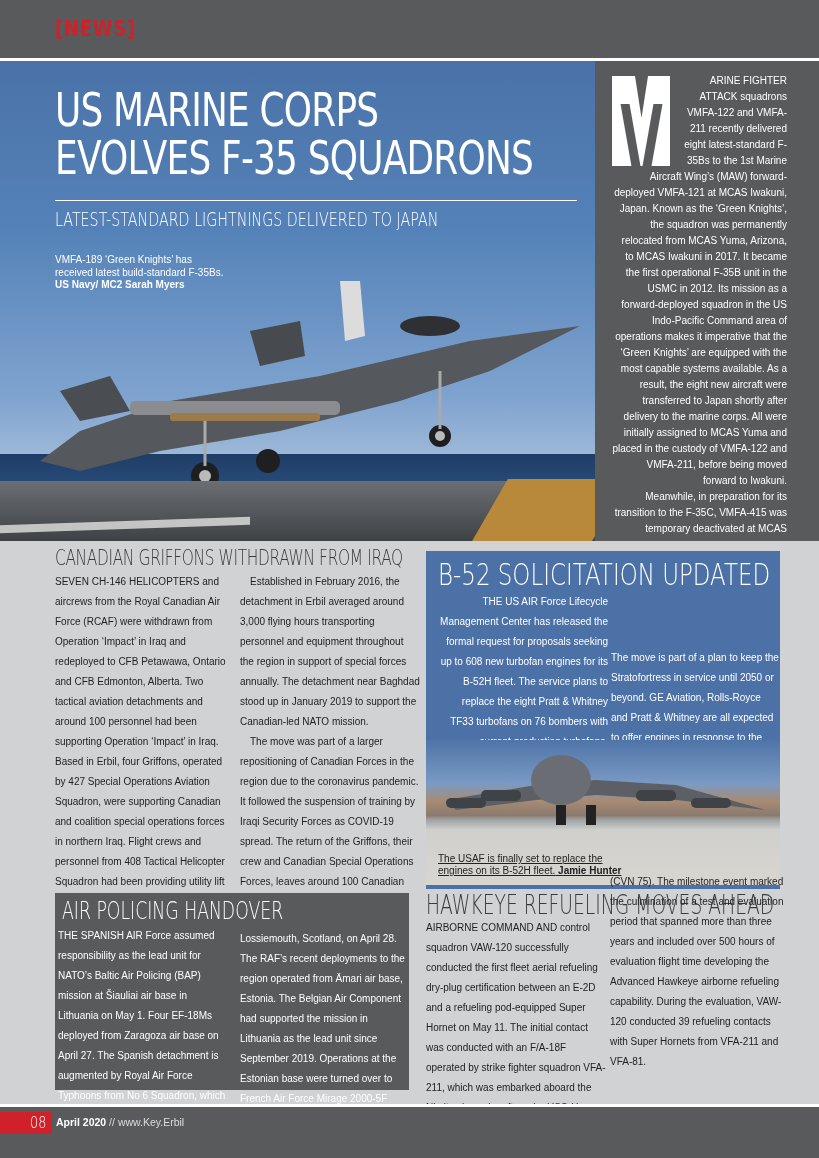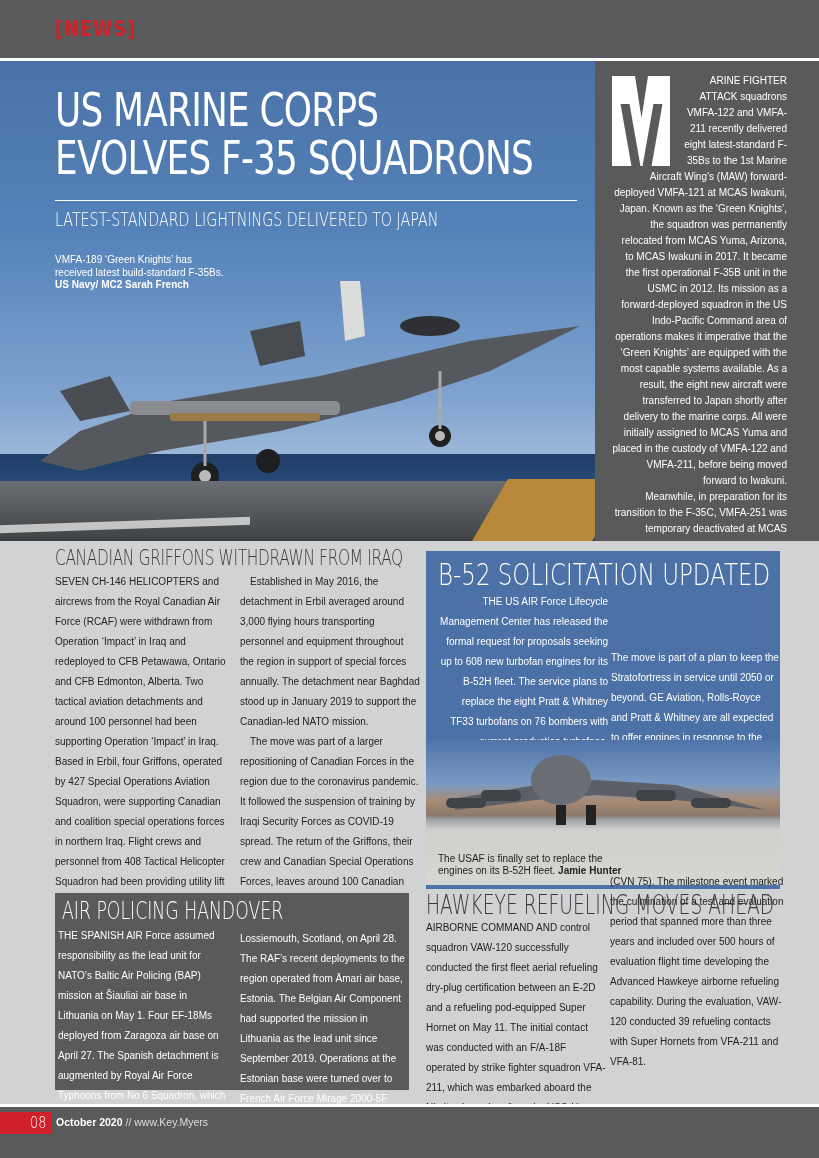--- a/index.html
+++ b/index.html
@@ -41,21 +41,21 @@
   .col-text { position: absolute; color: #222; font-size: 10px; line-height: 20px; }
   .canadian-c1 { left: 55px; top: 572px; width: 180px; }
   .canadian-c2 { left: 240px; top: 572px; width: 180px; }
 
   .b52-box { position: absolute; left: 426px; top: 551px; width: 354px; height: 338px; background: #4c71a6; }
   .b52-title { position: absolute; left: 438px; top: 556px; color: #fff; font-family: "DejaVu Sans", sans-serif; font-size: 31px; transform: scaleX(0.74); transform-origin: left top; white-space: nowrap; font-weight: 300; }
   .b52-c1 { left: 438px; top: 592px; width: 170px; color: #fff; text-align: right; }
   .b52-c2 { left: 611px; top: 624px; width: 168px; color: #fff; margin-top: 24px; }
   .b52-photo { position: absolute; left: 426px; top: 740px; width: 354px; height: 145px; overflow: hidden;
     background: linear-gradient(180deg, #4f74a8 0%, #7a9ac4 30%, #a88b74 42%, #8a7a6e 52%, #9fa3a6 55%, #cfcfcc 62%, #d8d6d0 100%); }
-  .b52-caption { position: absolute; left: 438px; top: 853px; width: 200px; color: #222; font-size: 10px; line-height: 12px; }
+  .b52-caption { position: absolute; left: 438px; top: 853px; width: 200px; color: #222; font-size: 10px; line-height: 12px; text-decoration: underline; }
   .b52-caption b { font-weight: bold; }
 
   .air-box { position: absolute; left: 55px; top: 893px; width: 354px; height: 197px; background: #595a5c; }
   .air-title { position: absolute; left: 62px; top: 897px; color: #fff; font-family: "DejaVu Sans", sans-serif; font-size: 24px; transform: scaleX(0.72); transform-origin: left top; white-space: nowrap; font-weight: 300; }
   .air-c1 { left: 58px; top: 926px; width: 172px; color: #fff; }
   .air-c2 { left: 240px; top: 929px; width: 170px; color: #fff; }
   .hawk-title { position: absolute; left: 426px; top: 890px; color: #3a3a3c; font-family: "DejaVu Sans", sans-serif; font-size: 26px; transform: scaleX(0.72); transform-origin: left top; white-space: nowrap; font-weight: 300; }
   .hawk-c1 { left: 426px; top: 918px; width: 180px; }
   .hawk-c2 { left: 610px; top: 872px; width: 175px; }
 
@@ -96,38 +96,38 @@
   </svg>
 </div>
 <div class="hero-title">
   <div>US MARINE CORPS</div>
   <div>EVOLVES F-35 SQUADRONS</div>
 </div>
 <div class="hero-rule"></div>
 <div class="hero-sub">LATEST-STANDARD LIGHTNINGS DELIVERED TO JAPAN</div>
 <div class="hero-caption">
   <span>VMFA-189 ‘Green Knights’ has received latest build-standard F-35Bs.</span>
-  <b>US Navy/ MC2 Sarah French</b>
+  <b>US Navy/ MC2 Sarah Myers</b>
 </div>
 
 <div class="lead-col"></div>
 <div class="lead-body">
   <div class="dropcap">
       <i></i>
     </div>
   <span>ARINE FIGHTER ATTACK squadrons VMFA-122 and VMFA-211 recently delivered eight latest-standard F-35Bs to the 1st Marine Aircraft Wing’s (MAW) forward-deployed VMFA-121 at MCAS Iwakuni, Japan. Known as the ‘Green Knights’, the squadron was permanently relocated from MCAS Yuma, Arizona, to MCAS Iwakuni in 2017. It became the first operational F-35B unit in the USMC in 2012. Its mission as a forward-deployed squadron in the US Indo-Pacific Command area of operations makes it imperative that the ‘Green Knights’ are equipped with the most capable systems available. As a result, the eight new aircraft were transferred to Japan shortly after delivery to the marine corps. All were initially assigned to MCAS Yuma and placed in the custody of VMFA-122 and VMFA-211, before being moved forward to Iwakuni.</span>
-  <span class="indent">Meanwhile, in preparation for its transition to the F-35C, VMFA-251 was temporary deactivated at MCAS</span>
+  <span class="indent">Meanwhile, in preparation for its transition to the F-35C, VMFA-415 was temporary deactivated at MCAS</span>
 </div>
 
 <div class="lower"></div>
 
 <div class="canadian-title">CANADIAN GRIFFONS WITHDRAWN FROM IRAQ</div>
 <div class="col-text canadian-c1">SEVEN CH-146 HELICOPTERS and aircrews from the Royal Canadian Air Force (RCAF) were withdrawn from Operation ‘Impact’ in Iraq and redeployed to CFB Petawawa, Ontario and CFB Edmonton, Alberta. Two tactical aviation detachments and around 100 personnel had been supporting Operation ‘Impact’ in Iraq. Based in Erbil, four Griffons, operated by 427 Special Operations Aviation Squadron, were supporting Canadian and coalition special operations forces in northern Iraq. Flight crews and personnel from 408 Tactical Helicopter Squadron had been providing utility lift and transport to NATO Mission Iraq (NMI) at Camp Taji airfield around 16 miles (30km) north of Baghdad with three Griffons.</div>
 <div class="col-text canadian-c2">
-  <span class="indent">Established in May 2016, the detachment in Erbil averaged around 3,000 flying hours transporting personnel and equipment throughout the region in support of special forces annually. The detachment near Baghdad stood up in January 2019 to support the Canadian-led NATO mission.</span>
+  <span class="indent">Established in February 2016, the detachment in Erbil averaged around 3,000 flying hours transporting personnel and equipment throughout the region in support of special forces annually. The detachment near Baghdad stood up in January 2019 to support the Canadian-led NATO mission.</span>
   <span class="indent">The move was part of a larger repositioning of Canadian Forces in the region due to the coronavirus pandemic. It followed the suspension of training by Iraqi Security Forces as COVID-19 spread. The return of the Griffons, their crew and Canadian Special Operations Forces, leaves around 100 Canadian personnel in theater.</span>
 </div>
 
 <div class="b52-box"></div>
 <div class="b52-title">B-52 SOLICITATION UPDATED</div>
 <div class="col-text b52-c1">THE US AIR Force Lifecycle Management Center has released the formal request for proposals seeking up to 608 new turbofan engines for its B-52H fleet. The service plans to replace the eight Pratt &amp; Whitney TF33 turbofans on 76 bombers with current-production turbofans.</div>
 <div class="col-text b52-c2">The move is part of a plan to keep the Stratofortress in service until 2050 or beyond. GE Aviation, Rolls-Royce and Pratt &amp; Whitney are all expected to offer engines in response to the USAF requirement. The contractors have until July 22 to respond to the draft solicitation.</div>
 <div class="b52-photo">
   <svg width="354" height="145" viewBox="0 0 354 145">
     <polygon points="20,60 110,45 170,40 250,45 340,70 250,60 170,55 110,60 30,70" fill="#5c6066"></polygon>
@@ -155,14 +155,14 @@
   <span>AIRBORNE COMMAND AND control squadron VAW-120 successfully conducted the first fleet aerial refueling dry-plug certification between an E-2D and a refueling pod-equipped Super Hornet on May 11. The initial contact was conducted with an F/A-18F operated by strike fighter squadron VFA-211, which was embarked aboard the Nimitz-class aircraft carrier USS</span>
   <i>Harry S. Estonia</i>
 </div>
 <div class="col-text hawk-c2">(CVN 75). The milestone event marked the culmination of a test and evaluation period that spanned more than three years and included over 500 hours of evaluation flight time developing the Advanced Hawkeye airborne refueling capability. During the evaluation, VAW-120 conducted 39 refueling contacts with Super Hornets from VFA-211 and VFA-81.</div>
 
 <div class="bottom-white"></div>
 <div class="footer"></div>
 <div class="page-num-box"></div>
 <div class="page-num">08</div>
 <div class="footer-text">
-  <b>October 2020</b><span> // </span><span>www.Key.Myers</span>
+  <b>April 2020</b><span> // </span><span>www.Key.Erbil</span>
 </div>
 
 </body></html>

